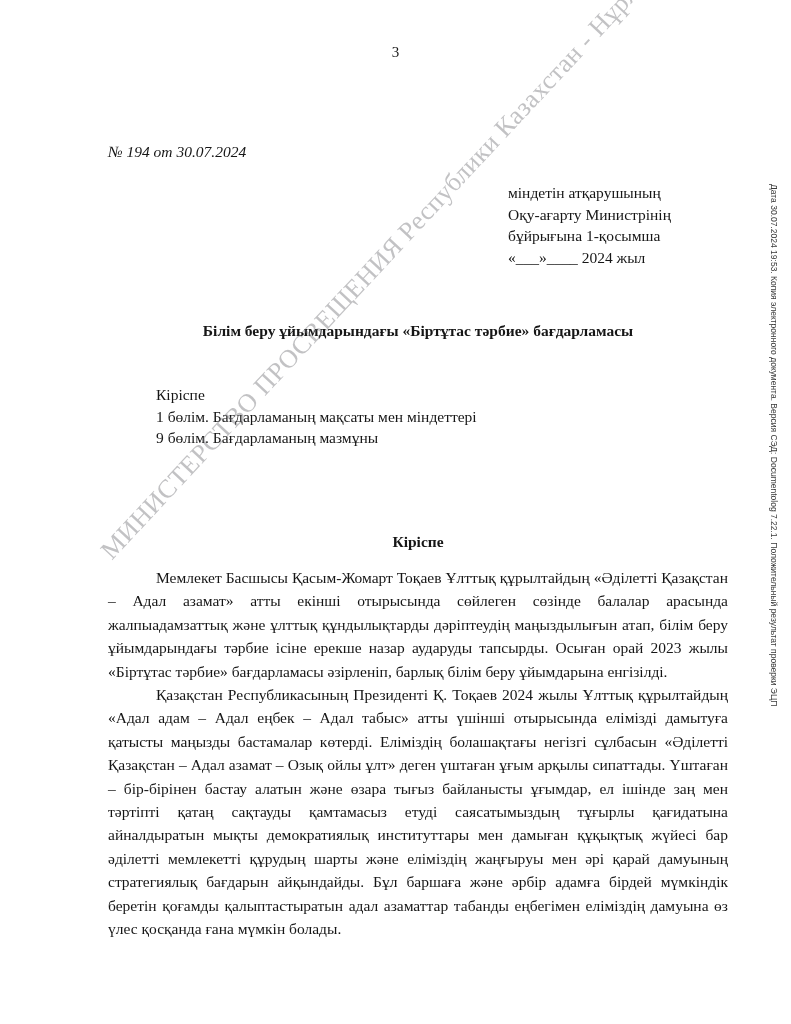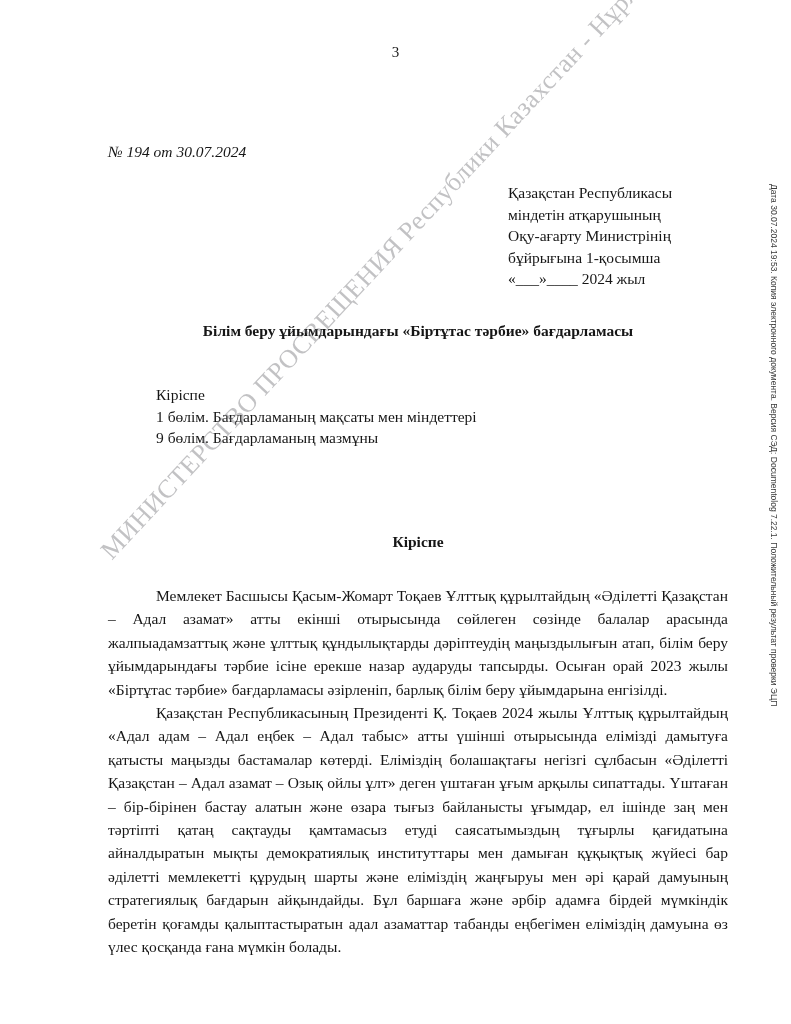--- a/index.html
+++ b/index.html
@@ -83,21 +83,21 @@
     width: 620px;
     text-align: center;
     font-weight: bold;
     font-size: 15.5px;
     line-height: 21px;
   }
 
   
   .body-text {
     position: absolute;
-    top: 584px;
+    top: 566px;
     left: 108px;
     width: 620px;
     font-size: 15.5px;
     line-height: 23.4px;
     text-align: justify;
     text-justify: inter-word;
   }
   .body-text p {
     margin: 0;
     text-indent: 48px;
@@ -150,21 +150,20 @@
 </head>
 <body>
 
 <div class="page">
 
   <div class="page-number">3</div>
 
   <div class="reg-line">№ 194 от 30.07.2024</div>
 
   <div class="addressee">
-    <div>Қазақстан Республикасы</div>
     <div>міндетін атқарушының</div>
     <div>Оқу-ағарту Министрінің</div>
     <div>бұйрығына 1-қосымша</div>
     <div>«___»____ 2024 жыл</div>
   </div>
 
   <div class="doc-title">Білім беру ұйымдарындағы «Біртұтас тәрбие» бағдарламасы</div>
 
   <div class="contents">
     <div>Кіріспе</div>

